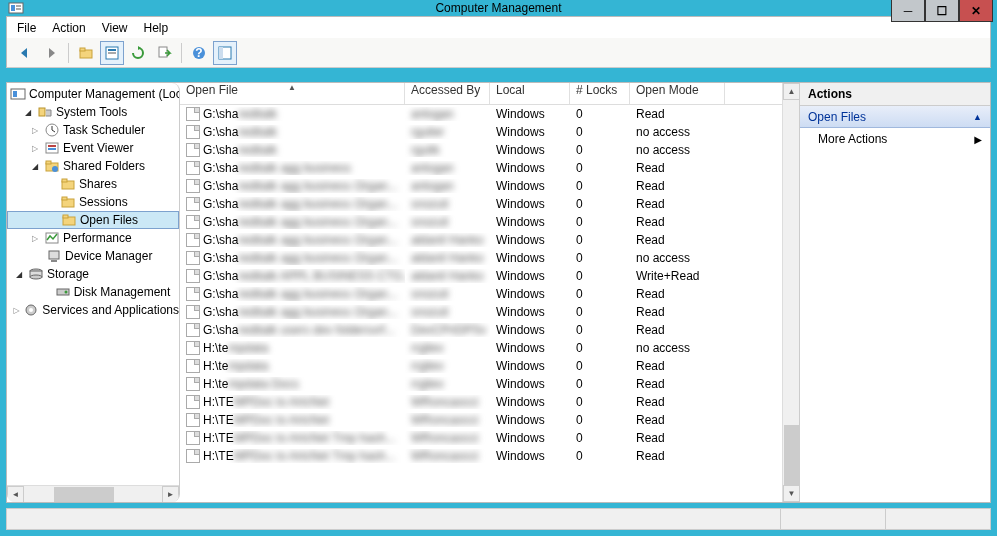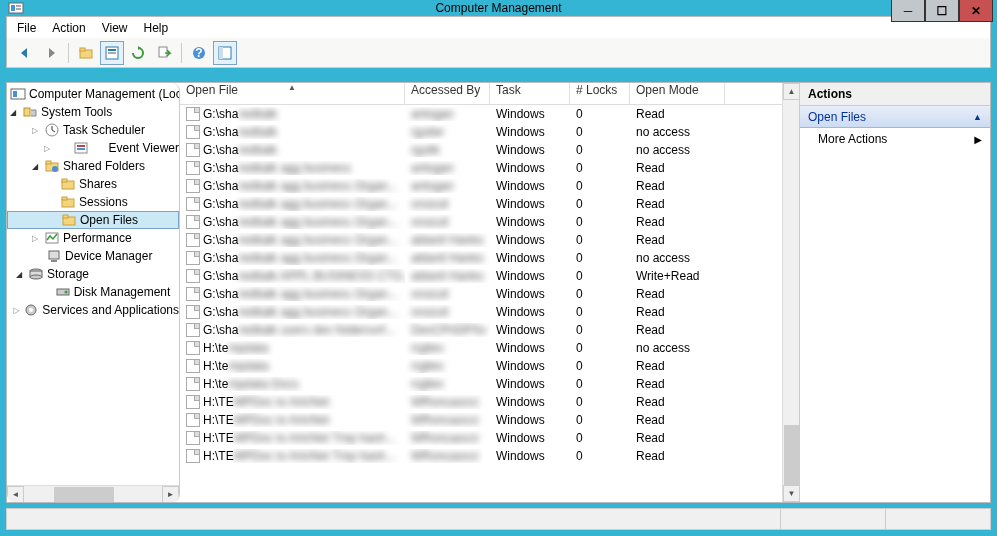--- a/index.html
+++ b/index.html
@@ -154,41 +154,41 @@
     <div class="tree">
       <div class="tree-node" style="padding-left:0;">
         <span class="tree-icon">
               <svg width="16" height="16">
                 <rect x="1" y="3" width="14" height="10" fill="#fff" stroke="#666"></rect>
                 <rect x="3" y="5" width="4" height="6" fill="#4a90d9"></rect>
               </svg>
             </span>
         <span class="tree-label">Computer Management (Local</span>
       </div>
-      <div class="tree-node" style="padding-left:0;">
+      <div class="tree-node" style="padding-left:15px;">
         <span class="twisty open"></span>
         <span class="tree-icon">
               <svg width="16" height="16">
                 <rect x="2" y="4" width="6" height="8" fill="#f4d47c" stroke="#b8922b"></rect>
                 <path d="M9 6 L14 6 L14 12 L9 12" fill="#ccc" stroke="#888"></path>
               </svg>
             </span>
         <span class="tree-label">System Tools</span>
       </div>
       <div class="tree-node" style="padding-left:22px;">
         <span class="twisty closed"></span>
         <span class="tree-icon">
               <svg width="16" height="16">
                 <circle cx="8" cy="8" r="6" fill="#fff" stroke="#888"></circle>
                 <path d="M8 4 L8 8 L11 10" stroke="#333" fill="none"></path>
               </svg>
             </span>
         <span class="tree-label">Task Scheduler</span>
       </div>
-      <div class="tree-node" style="padding-left:34px;justify-content:space-between;">
+      <div class="tree-node" style="padding-left:22px;">
         <span class="twisty closed"></span>
         <span class="tree-icon">
               <svg width="16" height="16">
                 <rect x="2" y="3" width="12" height="10" fill="#fff" stroke="#888"></rect>
                 <rect x="4" y="5" width="8" height="2" fill="#b44"></rect>
                 <rect x="4" y="8" width="8" height="2" fill="#4a90d9"></rect>
               </svg>
             </span>
         <span class="tree-label">Event Viewer</span>
       </div>
@@ -287,21 +287,21 @@
     </div>
   </div>
 
   <div class="list-pane">
     <div class="list-header">
       <div class="col col-open">
             <span>Open File</span>
             <span class="sort-arrow">▲</span>
           </div>
       <div class="col col-by">Accessed By</div>
-      <div class="col col-type">Task</div>
+      <div class="col col-type">Local</div>
       <div class="col col-locks"># Locks</div>
       <div class="col col-mode">Open Mode</div>
       <div class="col col-end">
             <span style="font-size:9px;color:#555;">∨</span>
           </div>
     </div>
     <div class="list-body" id="list-body">
           <div class="list-row">
             <div class="cell col-open" style="display:flex;align-items:center;">
               <span class="file-icon"></span>

